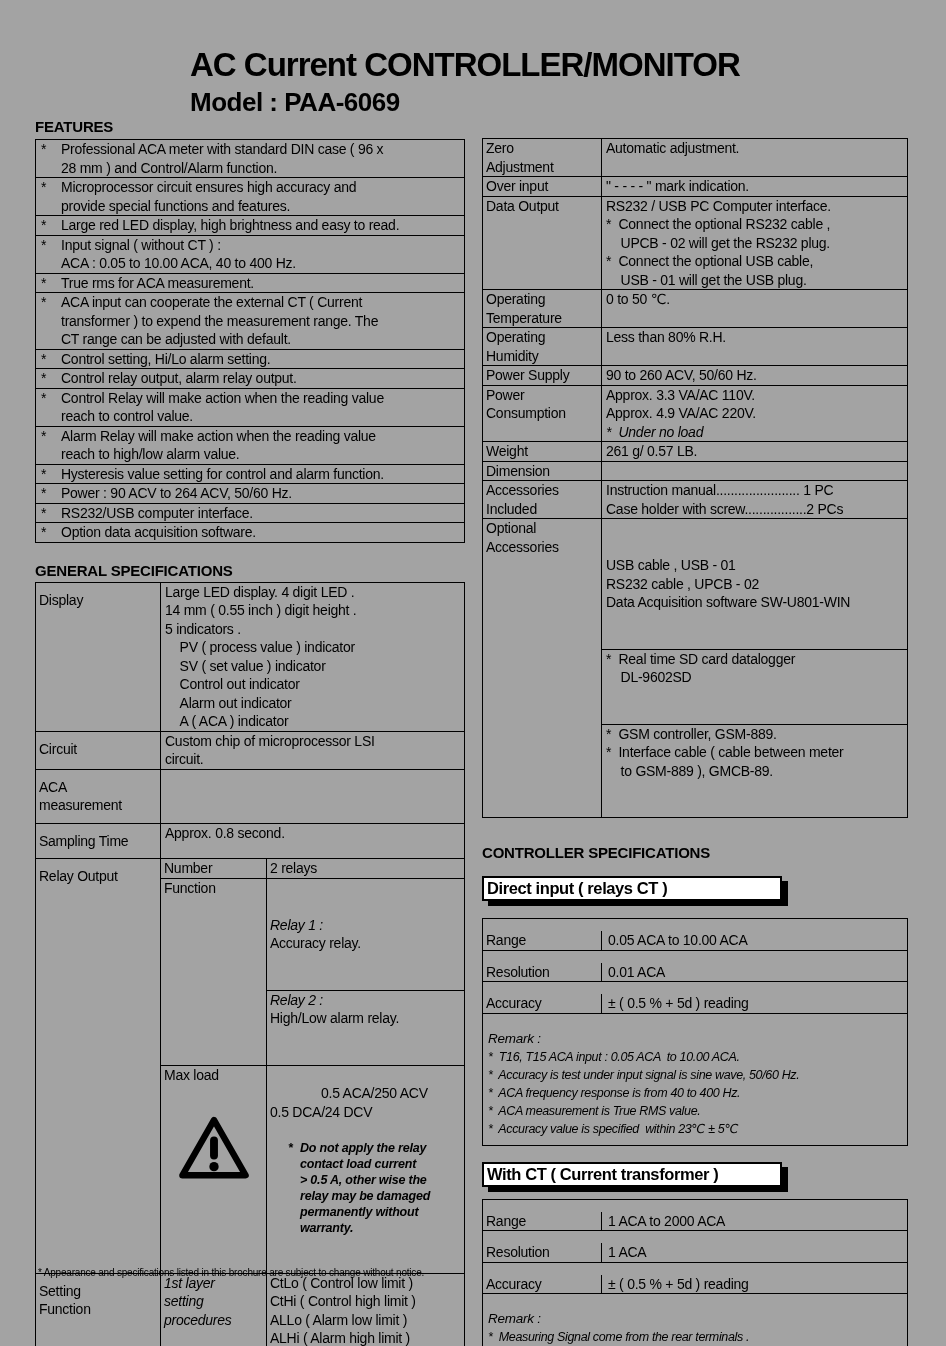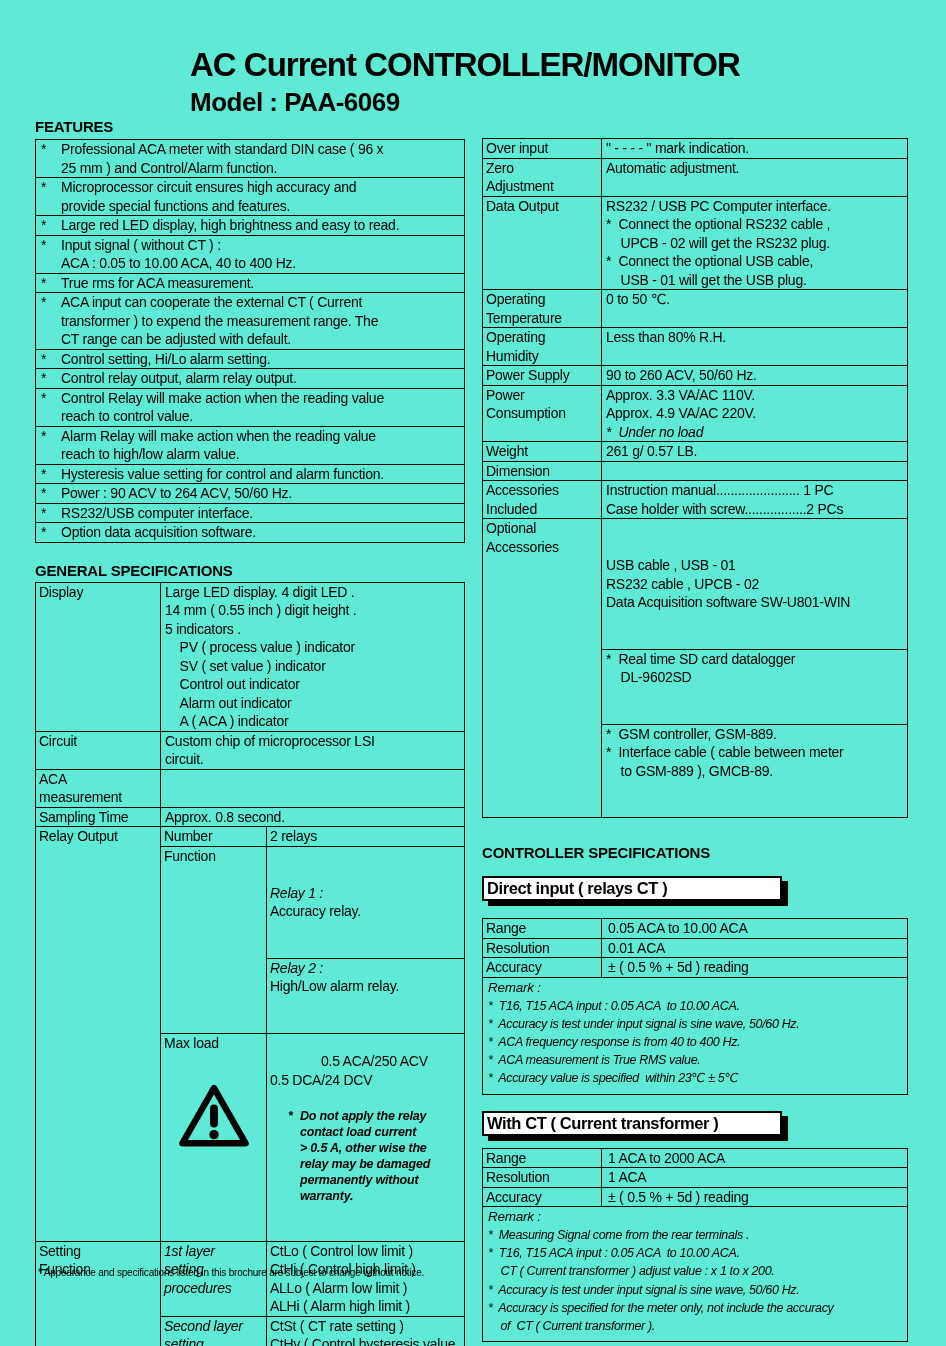--- a/index.html
+++ b/index.html
@@ -1,16 +1,16 @@
 <!DOCTYPE html>
 <html><head>
 <meta charset="utf-8">
 <style>
   html,body{margin:0;padding:0;background:#fff;}
-  .page{position:relative;width:946px;height:1346px;background:#5eead4;color:#000;
+  .page{position:relative;width:946px;height:1346px;background:#a3a3a3;color:#000;
         font-family:"Liberation Sans","DejaVu Sans",sans-serif;
         font-size:14px;line-height:18.5px;letter-spacing:-0.25px;overflow:hidden;}
   .doc-header{position:absolute;left:190px;top:46px;}
   .doc-title{font-size:33px;line-height:38px;font-weight:bold;letter-spacing:-1px;}
   .doc-model{font-size:26px;line-height:32px;font-weight:bold;letter-spacing:-0.5px;margin-top:2px;}
   .col-left{position:absolute;left:35px;top:118px;width:430px;}
   .col-right{position:absolute;left:482px;top:138px;width:426px;}
   .sec-heading{font-weight:bold;font-size:15px;letter-spacing:-0.2px;line-height:18px;}
   
   .ftable{border:1.5px solid #000;margin-top:3px;}
@@ -23,42 +23,42 @@
   .srow{display:flex;border-bottom:1.5px solid #000;}
   .srow:last-child{border-bottom:none;}
   .slabel{width:112px;flex:none;border-right:1.5px solid #000;padding:0 3px;white-space:pre-wrap;}
   .svalue{flex:1;padding:0 4px;white-space:pre-wrap;min-width:0;}
   .italic{font-style:italic;}
   .subblock{border-top:1.5px solid #000;margin:0 -4px;padding:0 4px;white-space:pre-wrap;}
   
   .gtable{border:1.5px solid #000;margin-top:2px;}
   .grow{display:flex;border-bottom:1.5px solid #000;}
   .grow:last-child{border-bottom:none;}
-  .glabel{width:118px;flex:none;border-right:1.5px solid #000;padding:0 3px;white-space:pre-wrap;}
+  .glabel{width:118px;flex:none;border-right:1.5px solid #000;padding:8px 3px;white-space:pre-wrap;}
   .gnest{flex:1;min-width:0;}
   .gsubrow{display:flex;border-bottom:1.5px solid #000;}
   .gsubrow:last-child{border-bottom:none;}
   .gcol2{width:99px;flex:none;border-right:1.5px solid #000;padding:0 3px;white-space:pre-wrap;}
   .gcol3{flex:1;padding:0 3px;white-space:pre-wrap;min-width:0;}
   .gvalue{flex:1;padding:0 4px;white-space:pre-wrap;min-width:0;}
   .relay2{border-top:1.5px solid #000;margin:0 -3px;padding:0 3px;white-space:pre-wrap;}
   .maxnote{display:flex;padding-left:18px;font-weight:bold;font-style:italic;
            font-size:12.5px;line-height:16px;letter-spacing:-0.2px;}
   .maxnote .nm{width:12px;flex:none;}
   .maxnote .nt{white-space:pre-wrap;}
   .warning{display:block;margin:12px auto 0 auto;}
   
   .secbox{display:inline-block;border:2px solid #000;box-shadow:6px 5px 0 #000;
           font-weight:bold;font-size:16.5px;line-height:20px;letter-spacing:-0.4px;
           padding:0 6px 1px 3px;width:300px;box-sizing:border-box;background:#fff;}
   .etable{border:1.5px solid #000;}
-  .erow{display:flex;border-bottom:1.5px solid #000;}
+  .erow{display:flex;border-bottom:1.5px solid #000;margin-top:12px;}
   .elabel{width:112px;flex:none;border-right:1.5px solid #000;padding:0 3px;}
   .evalue{flex:1;padding:0 6px;}
-  .remarkcell{padding:1px 5px 6px 5px;}
+  .remarkcell{padding:1px 5px 6px 5px;margin-top:15px;}
   .remark-title{font-style:italic;font-size:13.5px;line-height:18px;}
   .remarks{font-style:italic;font-size:12.5px;line-height:18.2px;letter-spacing:-0.35px;white-space:pre-wrap;}
   .doc-footer{position:absolute;left:38px;top:1264px;font-size:10px;letter-spacing:-0.2px;}
   .mt26{margin-top:26px;} .mt14{margin-top:14px;} .mt17{margin-top:17px;}
   .mt16{margin-top:16px;} .mt12{margin-top:12px;} .mt19{margin-top:19px;}
 </style>
 </head>
 <body>
 
 <div class="page">
@@ -68,21 +68,21 @@
     <div class="doc-model">Model : PAA-6069</div>
   </div>
 
   <div class="col-left">
     <div class="sec-heading">FEATURES</div>
 
     <div class="ftable">
       <div class="frow">
           <span class="fmark">*</span>
           <span class="ftext">Professional ACA meter with standard DIN case ( 96 x
-25 mm ) and Control/Alarm function.</span>
+28 mm ) and Control/Alarm function.</span>
         </div>
       <div class="frow">
           <span class="fmark">*</span>
           <span class="ftext">Microprocessor circuit ensures high accuracy and
 provide special functions and features.</span>
         </div>
       <div class="frow">
           <span class="fmark">*</span>
           <span class="ftext">Large red LED display, high brightness and easy to read.</span>
         </div>
@@ -223,27 +223,27 @@
            setting )</div>
           </div>
         </div>
       </div>
     </div>
   </div>
 
   <div class="col-right">
     <div class="stable">
       <div class="srow">
-        <div class="slabel">Over input</div>
-        <div class="svalue">" - - - - " mark indication.</div>
-      </div>
-      <div class="srow">
         <div class="slabel">Zero
 Adjustment</div>
         <div class="svalue">Automatic adjustment.</div>
+      </div>
+      <div class="srow">
+        <div class="slabel">Over input</div>
+        <div class="svalue">" - - - - " mark indication.</div>
       </div>
       <div class="srow">
         <div class="slabel">Data Output</div>
         <div class="svalue">RS232 / USB PC Computer interface.
 *  Connect the optional RS232 cable ,
     UPCB - 02 will get the RS232 plug.
 *  Connect the optional USB cable,
     USB - 01 will get the USB plug.</div>
       </div>
       <div class="srow">

